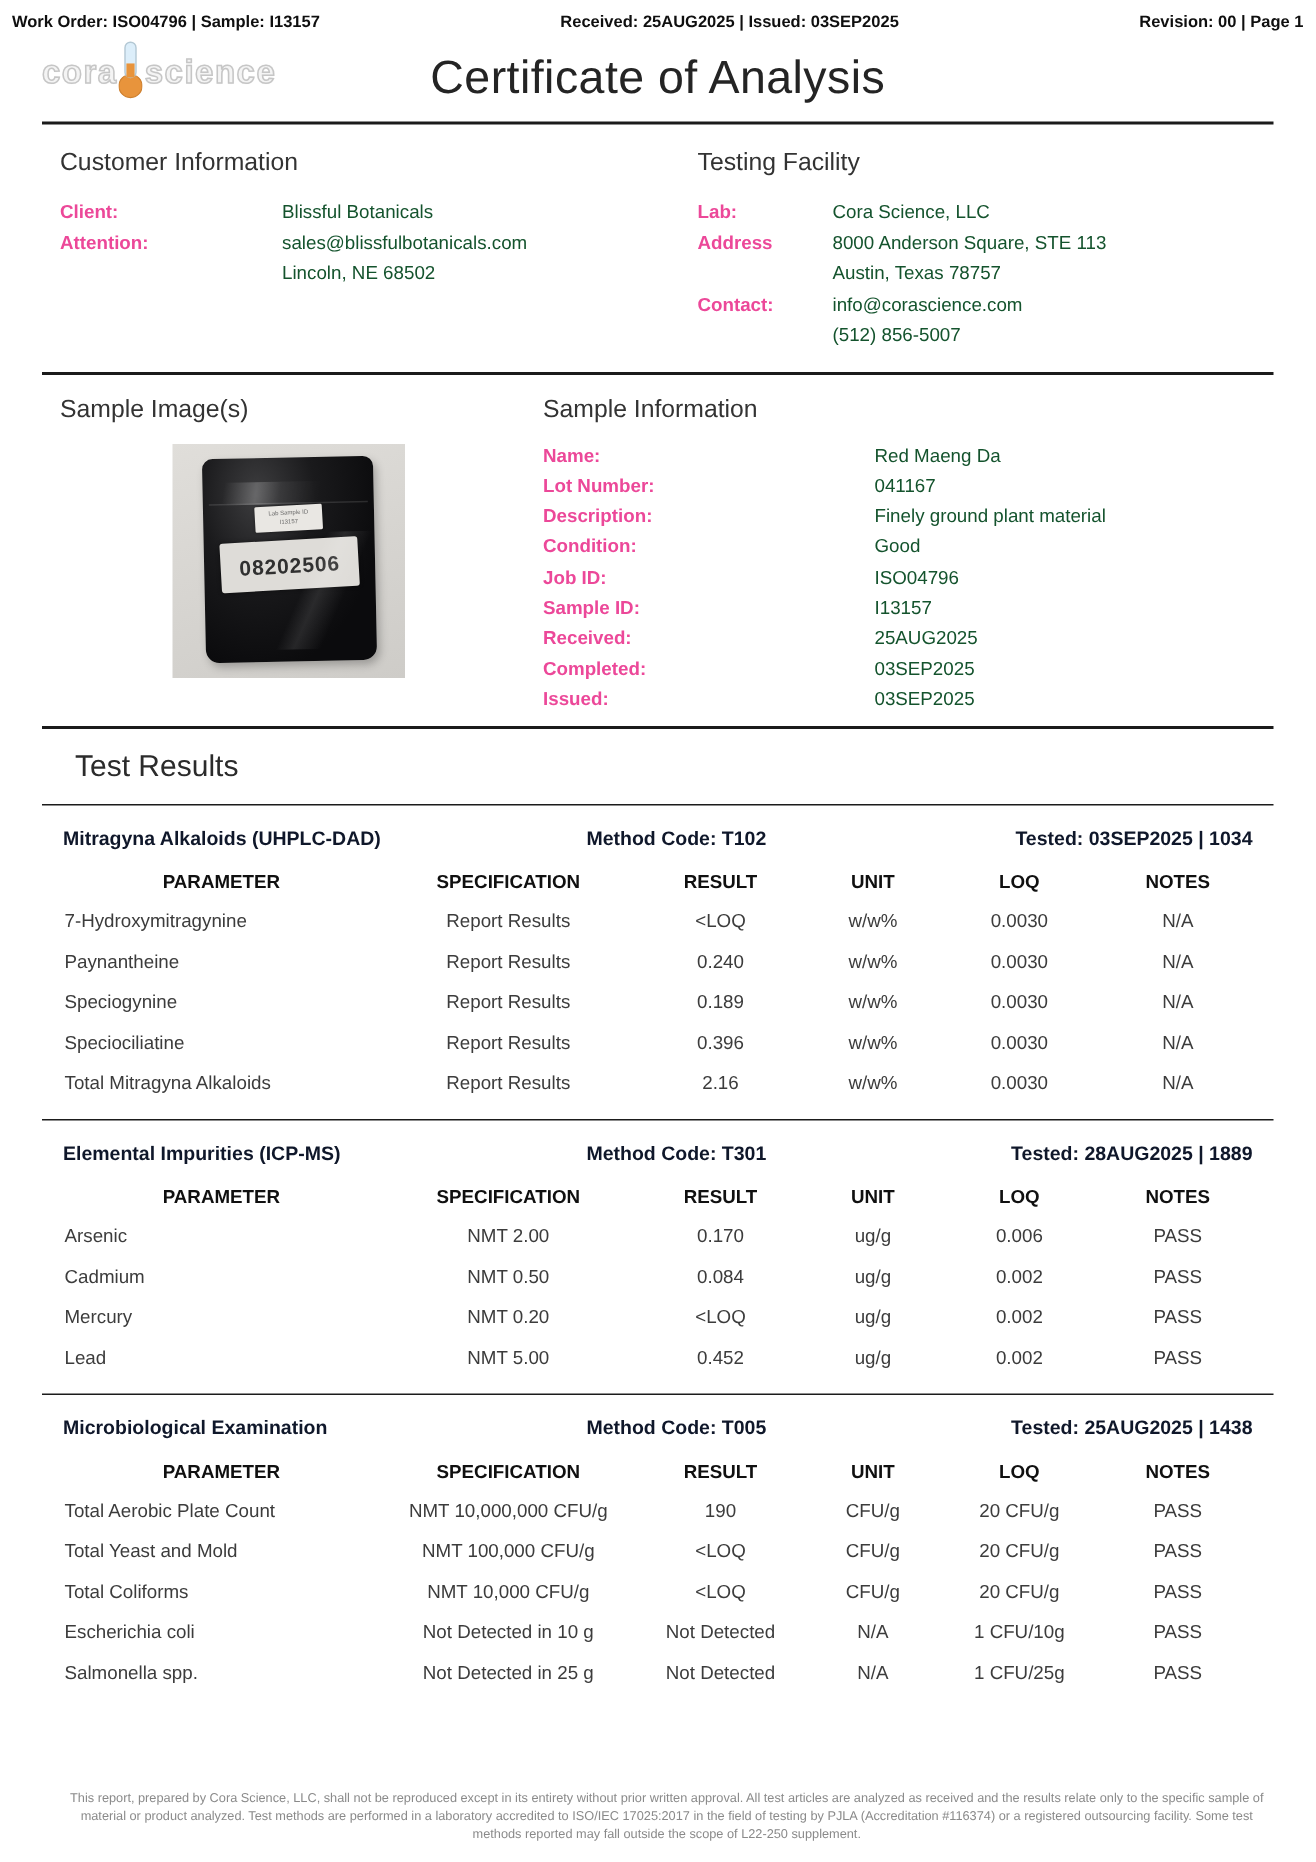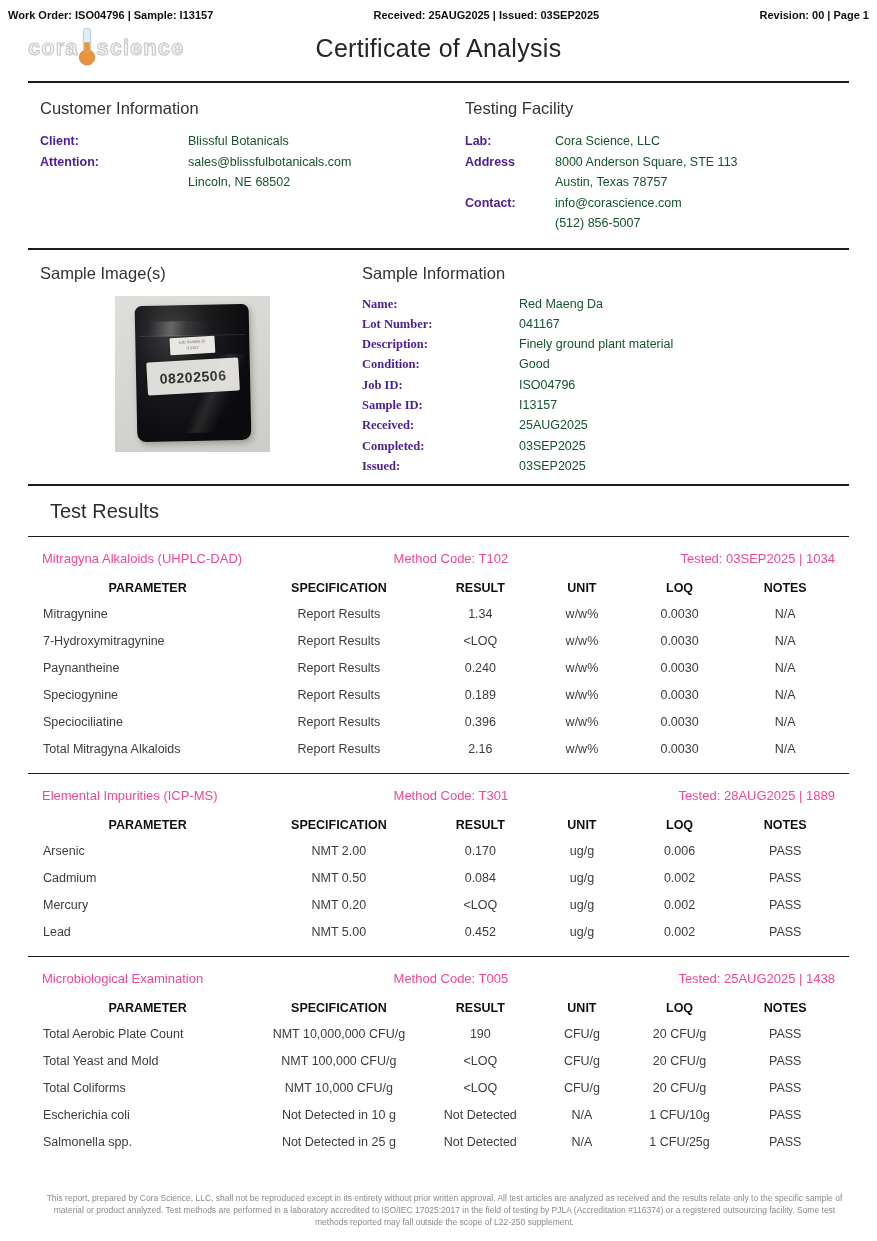--- a/index.html
+++ b/index.html
@@ -24,36 +24,36 @@
     display:flex;align-items:center;
     font-size:22px;font-weight:700;letter-spacing:1px;
     color:#f4f4f4;
     -webkit-text-stroke:1px #c6c6c6;
     text-shadow:0 0 1px #d8d8d8;
     user-select:none;
   }
   .logo .flask{margin:0 1px;position:relative;top:2px;-webkit-text-stroke:0;}
   .doc-title{
     text-align:center;
-    font-size:25px;font-weight:400;color:#242424;
+    font-size:31px;font-weight:400;color:#242424;
     padding-top:13px;letter-spacing:.3px;
   }
   
   .rule{border:none;border-top:2px solid #1b1b1b;margin:0 28px;}
   
   .info-section{display:flex;padding:16px 0 0 40px;}
   .col-heading{font-size:16.5px;font-weight:400;color:#333;margin:0 0 13px 0;}
   .info-row{display:flex;font-size:12.5px;line-height:20.5px;}
-  .info-row .lbl{font-weight:700;color:#4c1d95;flex:none;}
+  .info-row .lbl{font-weight:700;color:#ec4899;flex:none;}
   .info-row .val{color:#14532d;}
   .cust{width:425px;}
   .cust .lbl{width:148px;}
   .fac .lbl{width:90px;}
   .samp-left{width:322px;}
-  .samp .lbl{width:157px;font-family:Liberation Serif, serif;}
+  .samp .lbl{width:221px;}
   .samp .info-row{line-height:20.3px;}
   
   .photo{
     width:155px;height:156px;margin:7px 0 0 75px;position:relative;overflow:hidden;
     background:linear-gradient(160deg,#e0deda 0%,#d6d4d0 55%,#ceccc8 100%);
   }
   .bag{
     position:absolute;left:21px;top:9px;width:114px;height:136px;
     background:radial-gradient(ellipse at 32% 18%, #3d3d3f 0%, #1a1a1c 35%, #0b0b0d 75%);
     border-radius:7px 7px 9px 9px;
@@ -78,21 +78,21 @@
   .label-large{
     position:absolute;left:50%;top:55px;transform:translateX(-50%) rotate(-2deg);
     width:92px;height:33px;background:#dedcd8;border-radius:2px;
     display:flex;align-items:center;justify-content:center;
     font-size:14px;font-weight:600;color:#303030;letter-spacing:.6px;
     box-shadow:0 0 3px rgba(0,0,0,.45);
   }
   
   .tr-heading{font-size:20px;font-weight:400;color:#2b2b2b;padding:14px 0 13px 50px;}
   .tbl-block{margin:0 28px;border-top:1.8px solid #1b1b1b;padding:0 12px 11px 12px;}
-  .tbl-titlebar{display:flex;font-size:13px;font-weight:400;color:#ec4899;padding:14px 0 5px 0;}
+  .tbl-titlebar{display:flex;font-size:13px;font-weight:700;color:#0f172a;padding:14px 0 5px 0;}
   .tbl-titlebar .t-title{flex:1.15;text-align:left;padding-left:2px;}
   .tbl-titlebar .t-method{flex:1;text-align:center;}
   .tbl-titlebar .t-tested{flex:1.05;text-align:right;padding-right:2px;}
   table.results{width:100%;border-collapse:collapse;font-size:12.5px;color:#3c3c3c;}
   table.results th{font-weight:700;color:#101010;padding:10px 0 5px 0;text-align:center;font-size:12.5px;}
   table.results td{padding:7px 0 6px 0;text-align:center;}
   table.results td:first-child{text-align:left;padding-left:3px;}
   
   .footer{
     position:absolute;left:12px;right:0;bottom:12px;
@@ -255,28 +255,20 @@
               <th>PARAMETER</th>
               <th>SPECIFICATION</th>
               <th>RESULT</th>
               <th>UNIT</th>
               <th>LOQ</th>
               <th>NOTES</th>
             </tr>
           </thead>
           <tbody>
             <tr>
-              <td>Mitragynine</td>
-              <td>Report Results</td>
-              <td>1.34</td>
-              <td>w/w%</td>
-              <td>0.0030</td>
-              <td>N/A</td>
-            </tr>
-            <tr>
               <td>7-Hydroxymitragynine</td>
               <td>Report Results</td>
               <td>&lt;LOQ</td>
               <td>w/w%</td>
               <td>0.0030</td>
               <td>N/A</td>
             </tr>
             <tr>
               <td>Paynantheine</td>
               <td>Report Results</td>

